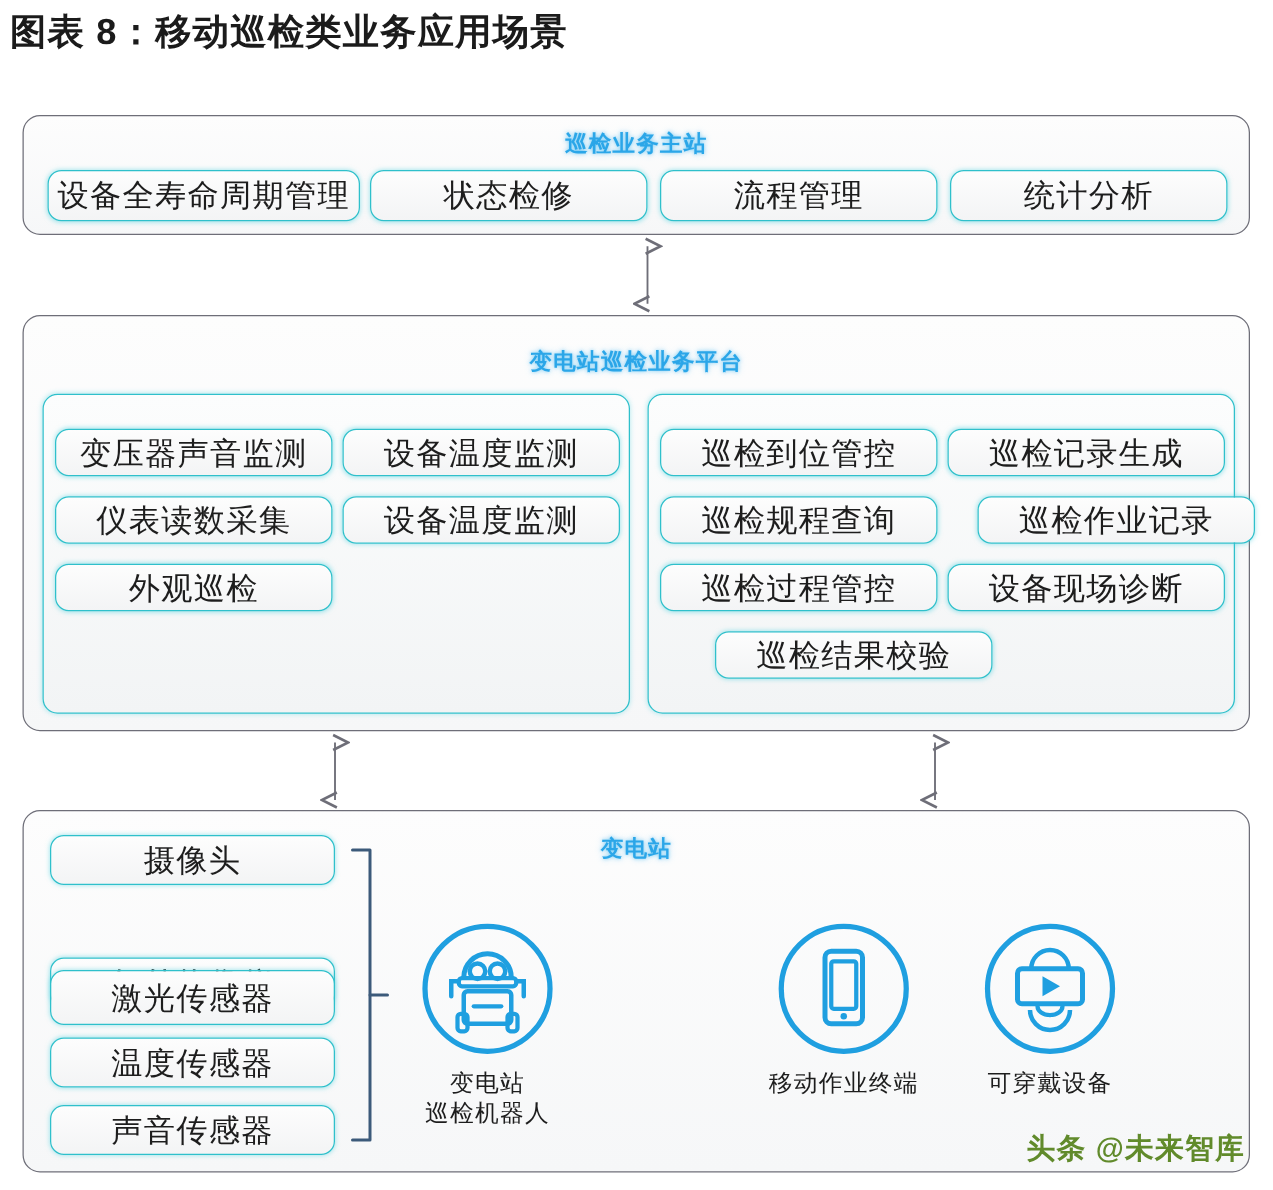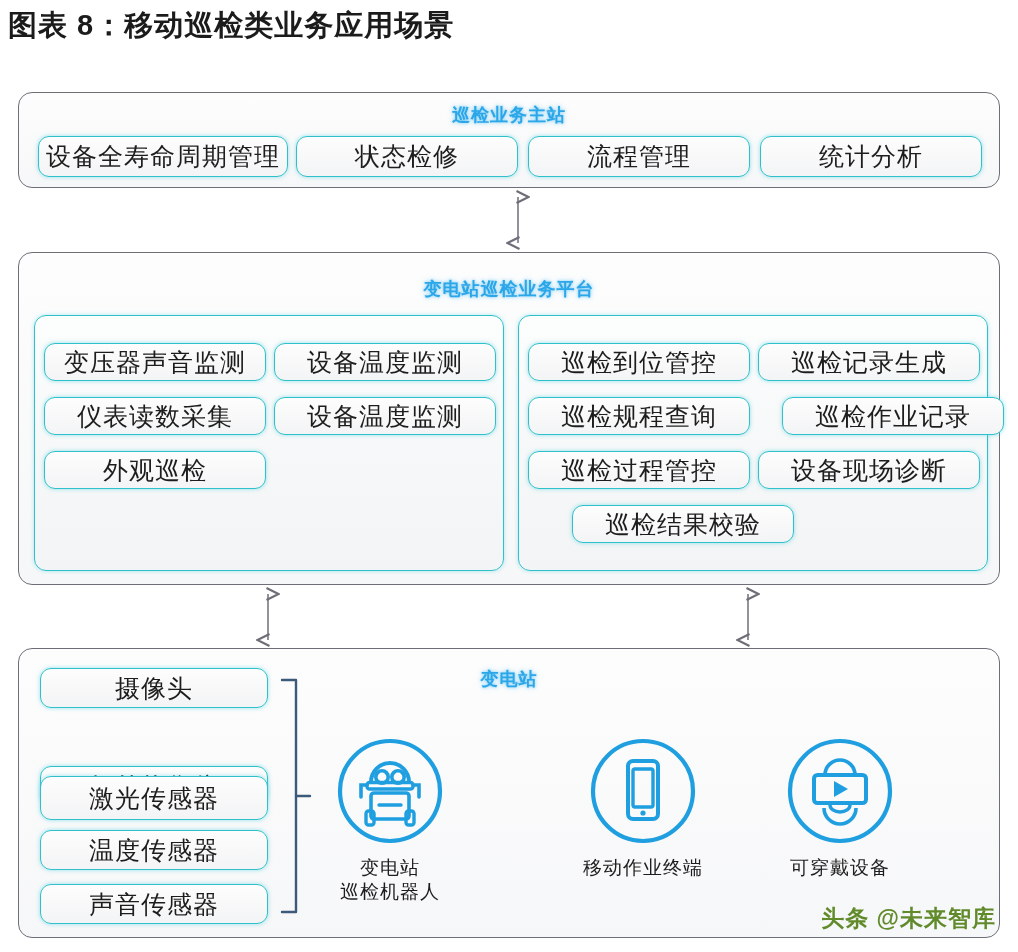--- a/index.html
+++ b/index.html
@@ -187,21 +187,21 @@
       <rect x="37" y="58" width="38" height="26" rx="3" fill="none" stroke="#1f9fe0" stroke-width="3.6"></rect>
       <line x1="45" y1="70" x2="67" y2="70" stroke="#1f9fe0" stroke-width="3.4" stroke-linecap="round"></line>
       <rect x="32" y="76" width="8" height="14" rx="2.6" fill="none" stroke="#1f9fe0" stroke-width="3.4"></rect>
       <rect x="72" y="76" width="8" height="14" rx="2.6" fill="none" stroke="#1f9fe0" stroke-width="3.4"></rect>
     </svg>
   </div>
   <div class="device-label">变电站
 巡检机器人</div>
 </div>
 
-<div class="device" style="left:578px; top:735px; width:130px;justify-content:flex-end;">
+<div class="device" style="left:610px; top:735px; width:130px;justify-content:flex-end;">
   <div class="device-icon">
     <svg width="112" height="112" viewBox="0 0 112 112">
       <circle cx="56" cy="56" r="50" fill="none" stroke="#1f9fe0" stroke-width="4.2"></circle>
       <rect x="41" y="26" width="30" height="58" rx="5" fill="none" stroke="#1f9fe0" stroke-width="4"></rect>
       <rect x="46" y="34" width="20" height="38" rx="2" fill="none" stroke="#1f9fe0" stroke-width="3.4"></rect>
       <circle cx="56" cy="78" r="2.6" fill="#1f9fe0"></circle>
     </svg>
   </div>
   <div class="device-label">移动作业终端</div>
 </div>

